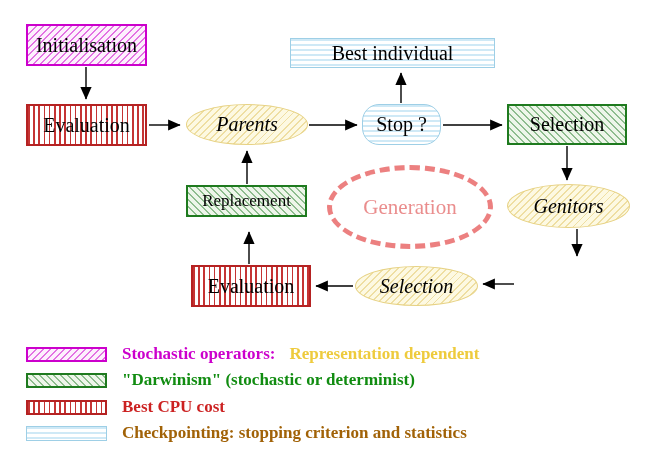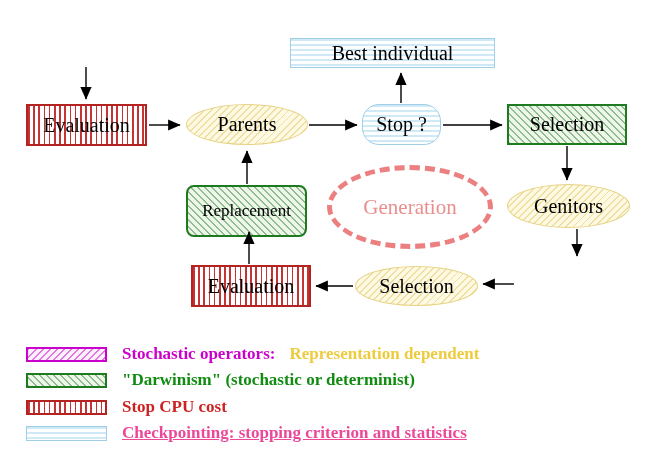--- a/index.html
+++ b/index.html
@@ -21,20 +21,21 @@
     border:2px solid #b52222;
   }
   .hatch-green{
     background:repeating-linear-gradient(45deg, rgba(30,122,30,.5) 0 1.4px, #eef6ea 1.4px 5px);
     border:2px solid #1e7a1e;
   }
   .hatch-yellow{
     background:repeating-linear-gradient(135deg, rgba(222,190,70,.5) 0 1.3px, #fdf9e2 1.3px 5px);
     border:1.5px solid #e7d284;
     border-radius:50%;
+    font-style:italic;
   }
   .stripes-cyan{
     background:repeating-linear-gradient(180deg, #cfe9f6 0 2px, #ffffff 2px 5px);
     border:1.5px solid #9ecfe6;
   }
   .rounded{border-radius:17px;}
   .dashed-ellipse{
     border:5px dashed #ec8080;border-radius:50%;
     color:#ea8d8d;font-size:21px;background:transparent;
   }
@@ -42,29 +43,32 @@
   
   .legend-swatch{position:absolute;box-sizing:border-box;width:81px;height:15px;}
   .legend-text{
     position:absolute;left:122px;font-family:"Liberation Serif","DejaVu Serif",serif;
     font-size:17px;font-weight:bold;white-space:nowrap;
   }
   .t-magenta{color:#cc00cc;}
   .t-gold{color:#eecb3d;}
   .t-green{color:#118c11;}
   .t-red{color:#cc2222;}
-  .t-cyan{color:#ec4899;text-decoration:underline;}
+  .t-cyan{color:#a16207;}
   .gap{display:inline-block;width:14px;}
   svg.arrows{position:absolute;left:0;top:0;pointer-events:none;}
 </style>
 </head>
 <body>
 
 <div id="stage">
 
+  <div class="node hatch-magenta" style="left:26px;top:24px;width:121px;height:42px;">
+    <span>Initialisation</span>
+  </div>
 
   <div class="node stripes-red" style="left:26px;top:104px;width:121px;height:42px;">
     <span>Evaluation</span>
   </div>
 
   <div class="node hatch-yellow" style="left:186px;top:104px;width:122px;height:41px;">
     <span>Parents</span>
   </div>
 
   <div class="node stripes-cyan" style="left:290px;top:38px;width:205px;height:30px;">
@@ -72,21 +76,21 @@
   </div>
 
   <div class="node stripes-cyan rounded" style="left:362px;top:104px;width:79px;height:41px;">
     <span>Stop ?</span>
   </div>
 
   <div class="node hatch-green" style="left:507px;top:104px;width:120px;height:41px;">
     <span>Selection</span>
   </div>
 
-  <div class="node hatch-green" style="left:186px;top:185px;width:121px;height:52px;font-size:17px;border-radius:8px;">
+  <div class="node hatch-green" style="left:186px;top:185px;width:121px;height:32px;font-size:17px;">
     <span>Replacement</span>
   </div>
 
   <div class="node dashed-ellipse" style="left:327px;top:165px;width:166px;height:84px;">
     <span>Generation</span>
   </div>
 
   <div class="node hatch-yellow" style="left:507px;top:184px;width:123px;height:44px;">
     <span>Genitors</span>
   </div>
@@ -122,19 +126,19 @@
   <div>
     <div class="legend-swatch hatch-magenta" style="left:26px;top:347px;"></div>
     <div class="legend-text" style="top:344px;">
       <span class="t-magenta">Stochastic operators:</span><span class="gap"></span><span class="t-gold">Representation dependent</span>
     </div>
 
     <div class="legend-swatch hatch-green" style="left:26px;top:373px;"></div>
     <div class="legend-text t-green" style="top:370px;">"Darwinism" (stochastic or determinist)</div>
 
     <div class="legend-swatch stripes-red" style="left:26px;top:400px;"></div>
-    <div class="legend-text t-red" style="top:397px;">Stop CPU cost</div>
+    <div class="legend-text t-red" style="top:397px;">Best CPU cost</div>
 
     <div class="legend-swatch stripes-cyan" style="left:26px;top:426px;"></div>
     <div class="legend-text t-cyan" style="top:423px;">Checkpointing: stopping criterion and statistics</div>
   </div>
 
 </div>
 
 </body></html>

